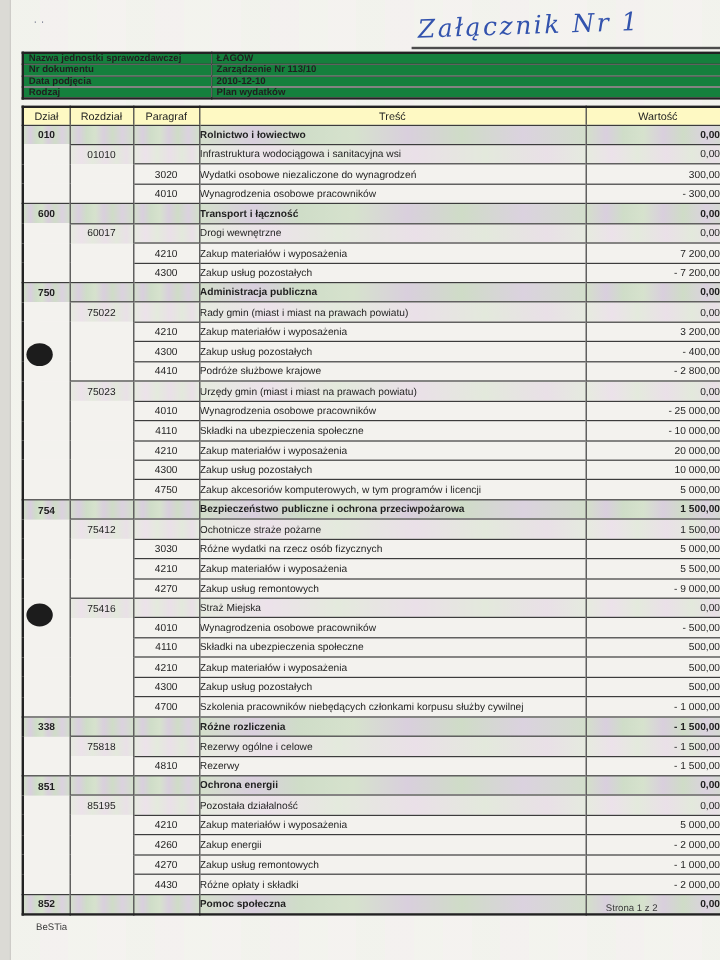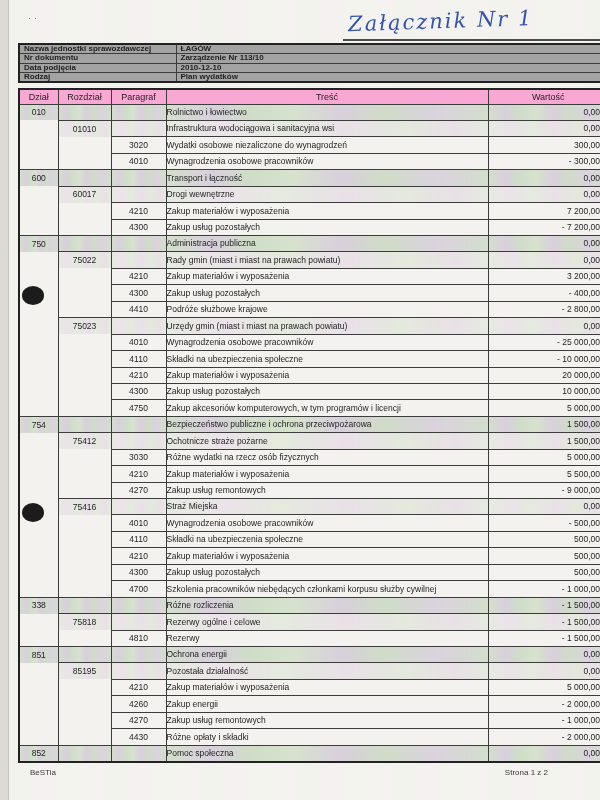--- a/index.html
+++ b/index.html
@@ -38,59 +38,59 @@
   
   table { border-collapse:collapse; table-layout:fixed; }
   .meta-table {
     position:absolute; left:18px; top:43px; width:590px;
     border:2px solid #222;
     font-size:8px; font-weight:bold;
   }
   .meta-table td {
     height:9.5px; border:1px solid #3c3c3c;
     padding:0 4px; line-height:1; vertical-align:middle;
-    background:#a3a3a3; white-space:nowrap; overflow:hidden;
+    background:#15803d; white-space:nowrap; overflow:hidden;
   }
   .meta-table td.meta-label { width:157px; }
   
   .main-table {
     position:absolute; left:18px; top:88px; width:590px;
     border:2px solid #222;
     font-size:8.5px;
   }
   .main-table th {
     height:15px; border-left:1px solid #3c3c3c; border-bottom:1px solid #3c3c3c;
     font-weight:400; font-size:9px; text-align:center; vertical-align:middle;
-    background:#f9a8d4;
+    background:#fef9c3;
   }
   .main-table td {
     height:16.45px; border-left:1px solid #3c3c3c;
     padding:0; line-height:1; vertical-align:middle;
     white-space:nowrap; overflow:hidden;
     background:#f3f2ee;
   }
   .main-table th:first-child, .main-table td:first-child { border-left:none; }
   .main-table td.bt { border-top:1px solid #3c3c3c; }
   td.code { text-align:center; }
   td.tresc { padding-left:0; }
   td.wartosc { text-align:right; padding-right:8px; }
-  tr.row-dzial td { font-weight:normal;margin-top:24px; }
+  tr.row-dzial td { font-weight:bold;margin-top:24px; }
   td.tint-d {
     background:linear-gradient(90deg,#d3dfca,#d9cfde 14%,#cfddc8 26%,#d6e2cd 40%,#d9cfdd 54%,#cfdcc7 68%,#dbd2df 84%,#d2decb 100%);
   }
   td.tint-r {
     background:linear-gradient(90deg,#e6ebdf,#ece2ea 18%,#e4eadd 36%,#eae0e8 56%,#e3e9dc 74%,#e9e0e7 90%,#e5eadf 100%);
   }
   
   .hole { position:absolute; width:22px; height:19px; border-radius:50%; background:#1c1c1c; }
   .hole-top { left:22px; top:286px; }
   .hole-bottom { left:22px; top:503px; }
   
   .footer-left  { position:absolute; left:30px;  top:768px; font-size:8px; color:#3a3a3a; }
-  .footer-right { position:absolute; right:52px; top:768px; font-size:8px; color:#3a3a3a;padding-left:30px; }
+  .footer-right { position:absolute; right:52px; top:752px; font-size:8px; color:#3a3a3a;padding-left:30px; }
 </style>
 </head>
 <body>
 
 <div class="page">
   <div class="scan-texture"></div>
 </div>
 
 <div class="pen-dots">··</div>
 

